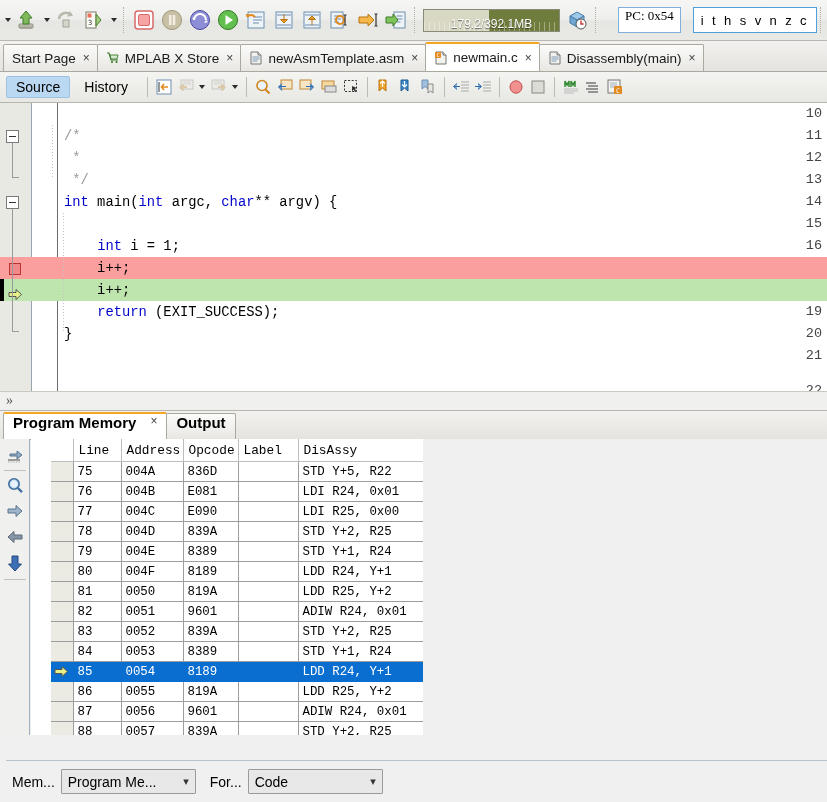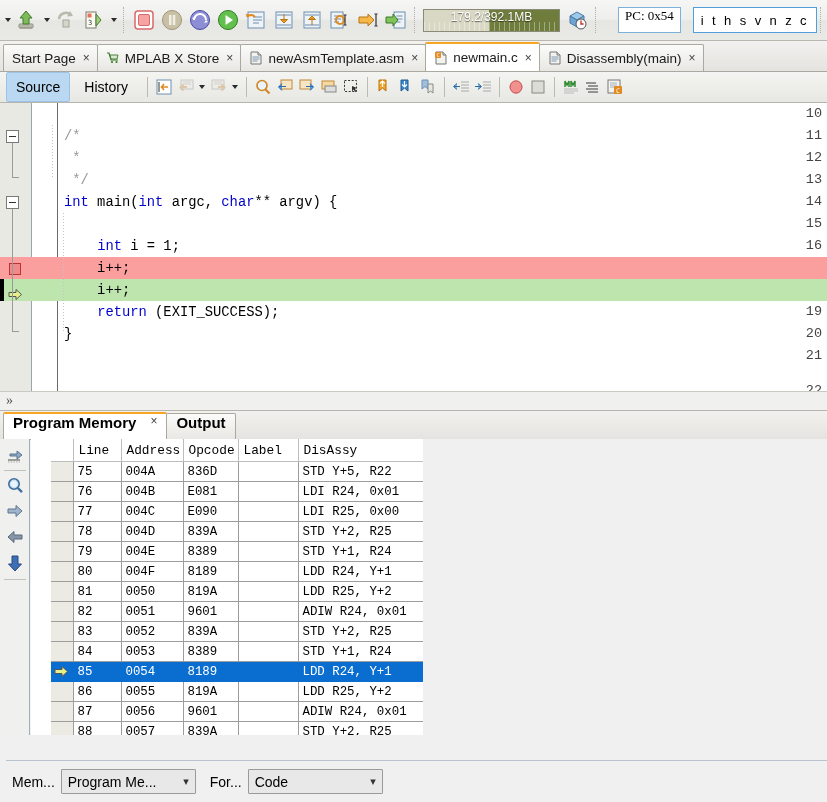--- a/index.html
+++ b/index.html
@@ -25,21 +25,21 @@
   .tb-arrow { width: 11px; height: 30px; display:flex; align-items:center;
     justify-content:center; font-size: 7px; color: #333; }
   .tb-arrow::after { content:""; border-left:3.5px solid transparent;
     border-right:3.5px solid transparent; border-top:4px solid #2b2b2b; display:block; }
 
   
   .mem-gauge {
     width: 137px; height: 23px; margin-left: 2px;
     border: 1px solid #8a8a78;
     background: linear-gradient(to right, #d9d8c4 0%, #d9d8c4 48%, #6f7d3c 48%, #6f7d3c 100%);
-    position: relative; display:flex; align-items:flex-start; justify-content:center;
+    position: relative; display:flex; align-items:flex-end; justify-content:center;
     box-sizing: border-box; overflow: hidden;
   }
   .mem-gauge .ticks { position:absolute; left:0; top:12px; width:100%; height:11px;
     background: repeating-linear-gradient(to right, rgba(255,255,255,0.35) 0 1px, transparent 1px 5px); }
   .mem-gauge span { position: relative; z-index: 2; font-size: 12px; color: #ffffff;
     font-family: "Liberation Sans", sans-serif; text-shadow: 0 1px 1px rgba(0,0,0,.55); white-space: nowrap;}
   .pc-box {
     height: 26px; border: 1px solid #7eb0dc; background: #fff; color: #000;
     display:flex; padding: 0 6px; font-size: 13px;
     font-family: "Liberation Serif", serif; box-sizing: border-box; margin-left: 16px;
@@ -61,21 +61,21 @@
     border-radius: 2px 2px 0 0; box-sizing: border-box; white-space: nowrap; }
   .tab.active { background: #ffffff; border-top: 2px solid #f5a623;
     height: 29px; z-index: 3; }
   .tab .tclose { font-size: 12px; color:#444; margin-left:2px; }
   .tab-ico { width:14px; height:14px; flex:0 0 auto; }
 
   
   .edbar { position:absolute; left:0; top:72px; width:827px; height:31px;
     background: linear-gradient(to bottom,#f4f4f2,#e7e7e3);
     border-bottom:1px solid #b5b5ad; display:flex; align-items:center; box-sizing:border-box; }
-  .srcbtn { height:30px; padding:0 9px; display:flex; align-items:center;
+  .srcbtn { height:22px; padding:0 9px; display:flex; align-items:center;
     font-size:14px; color:#000; background:#bad8f2; border:1px solid #9dc2e4;
     border-radius:2px; margin-left:6px; box-sizing:border-box; }
   .histbtn { height:22px; padding:0 9px; display:flex; align-items:center;
     font-size:14px; color:#000; background:transparent; border:1px solid transparent;
     margin-left:4px; box-sizing:border-box; }
   .ed-sep { width:1px; height:20px; background:#bbbbb3; margin:0 5px; }
   .ed-btn { width:22px; height:24px; display:flex; align-items:center; justify-content:center; }
 
   
   .editor { position:absolute; left:0; top:103px; width:827px; height:288px;

